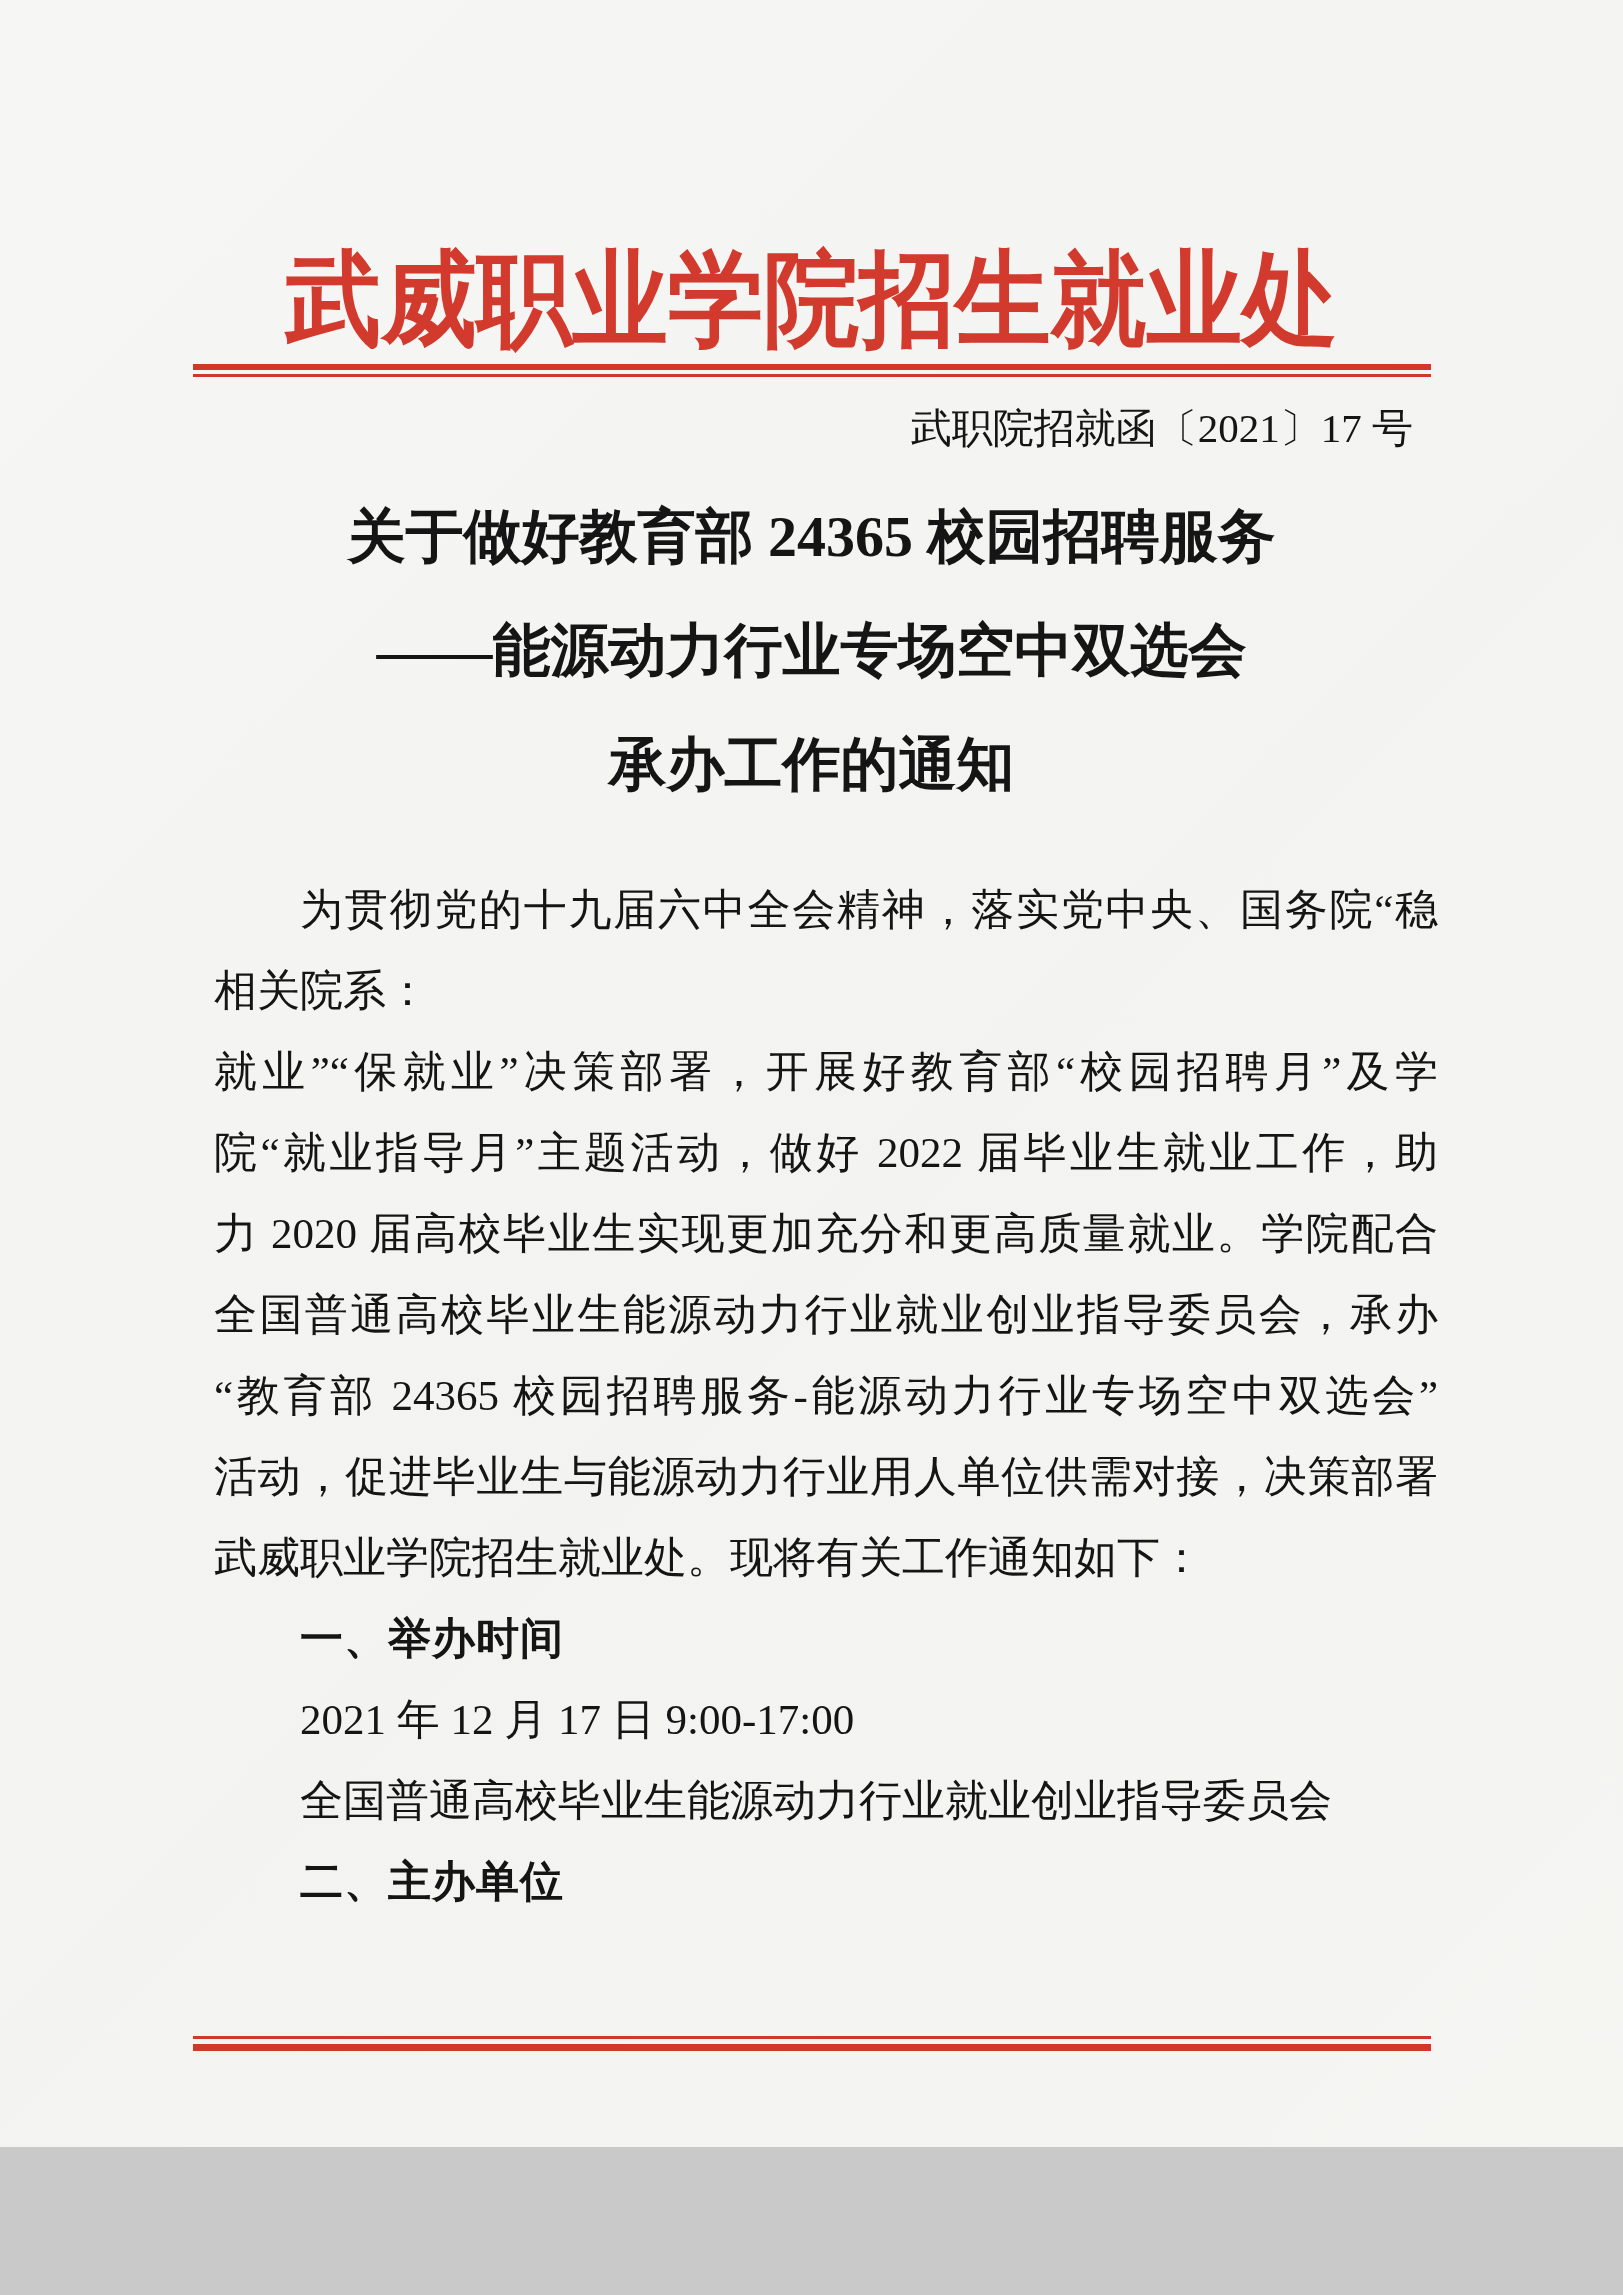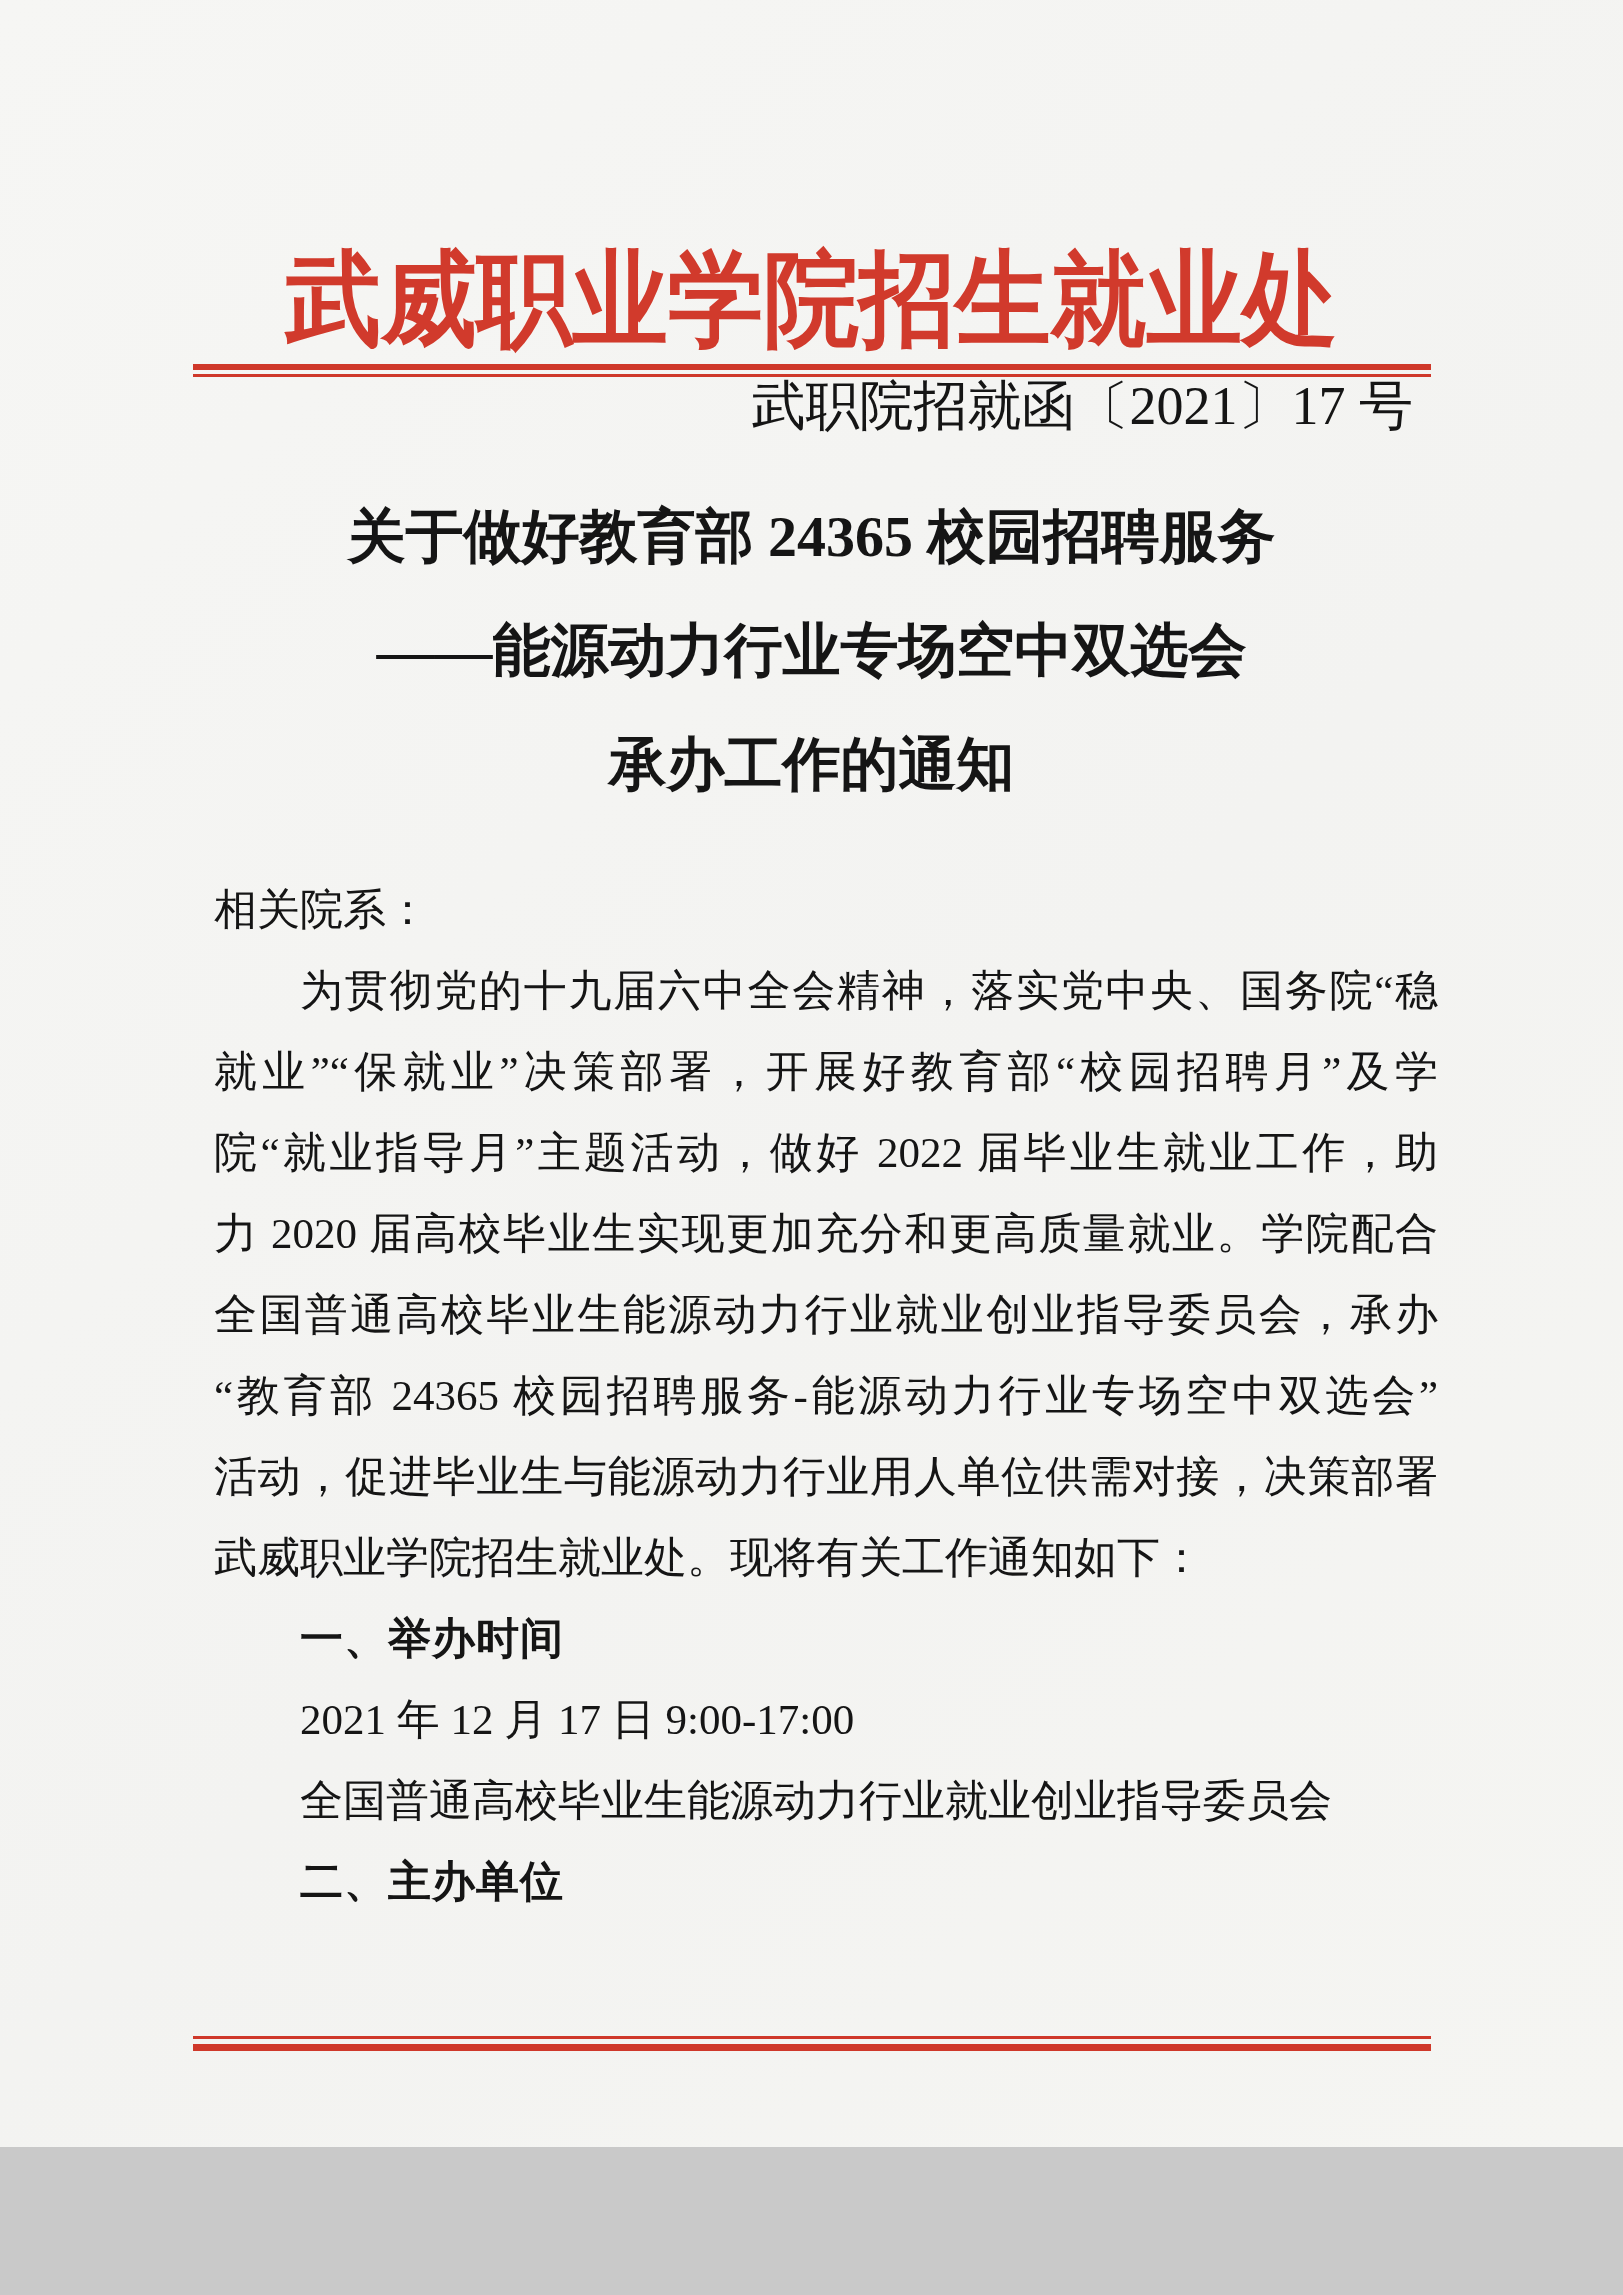--- a/index.html
+++ b/index.html
@@ -37,23 +37,23 @@
     background: #cf382a;
   }
   .rule-head-thick { top: 364px; height: 6.4px; }
   .rule-head-thin  { top: 374px; height: 2.5px;  }
   .rule-foot-thin  { top: 2036px; height: 2.5px;  }
   .rule-foot-thick { top: 2044px; height: 6.9px; }
 
   
   .doc-number {
     position: absolute;
-    top: 377px;
+    top: 399px;
     right: 210px;
-    font-size: 54px;
+    font-size: 41px;
     line-height: 59px;
     white-space: nowrap;
   }
 
   
   .title-block {
     position: absolute;
     top: 480px;
     left: 0;
     width: 100%;
@@ -101,23 +101,23 @@
 
   <div class="doc-number">武职院招就函〔2021〕17 号</div>
 
   <div class="title-block">
     <div class="title-line">关于做好教育部 24365 校园招聘服务</div>
     <div class="title-line">——能源动力行业专场空中双选会</div>
     <div class="title-line">承办工作的通知</div>
   </div>
 
   <div class="body-block">
+    <div class="row fill indent">为贯彻党的十九届六中全会精神，落实党中央、国务院“稳</div>
+
     <div class="row">相关院系：</div>
-
-    <div class="row fill indent">为贯彻党的十九届六中全会精神，落实党中央、国务院“稳</div>
     <div class="row fill">就业”“保就业”决策部署，开展好教育部“校园招聘月”及学</div>
     <div class="row fill">院“就业指导月”主题活动，做好 2022 届毕业生就业工作，助</div>
     <div class="row fill">力 2020 届高校毕业生实现更加充分和更高质量就业。学院配合</div>
     <div class="row fill">全国普通高校毕业生能源动力行业就业创业指导委员会，承办</div>
     <div class="row fill">“教育部 24365 校园招聘服务-能源动力行业专场空中双选会”</div>
     <div class="row fill">活动，促进毕业生与能源动力行业用人单位供需对接，决策部署</div>
     <div class="row">武威职业学院招生就业处。现将有关工作通知如下：</div>
 
     <div class="row head indent">一、举办时间</div>
     <div class="row indent">2021 年 12 月 17 日 9:00-17:00</div>

